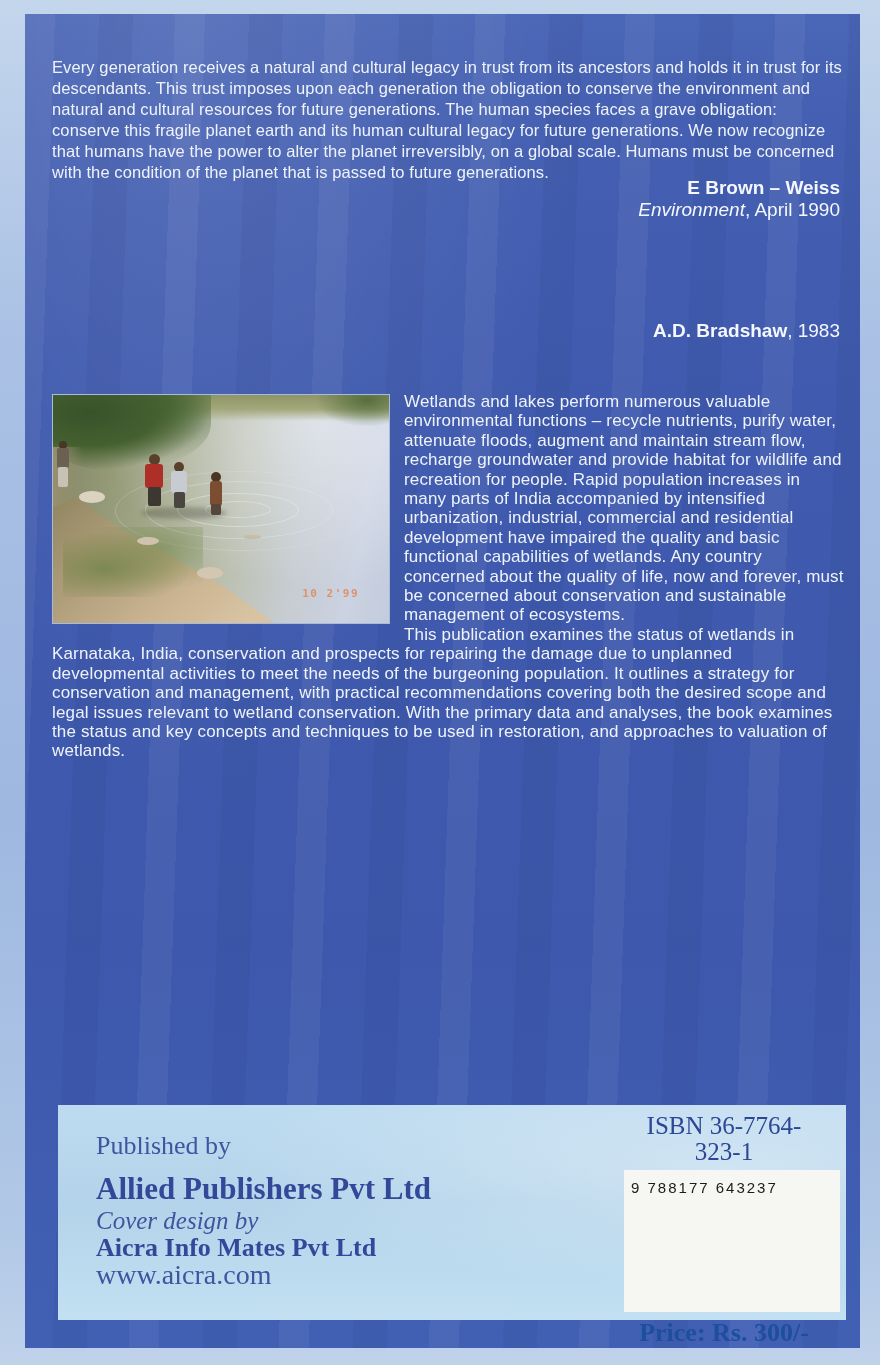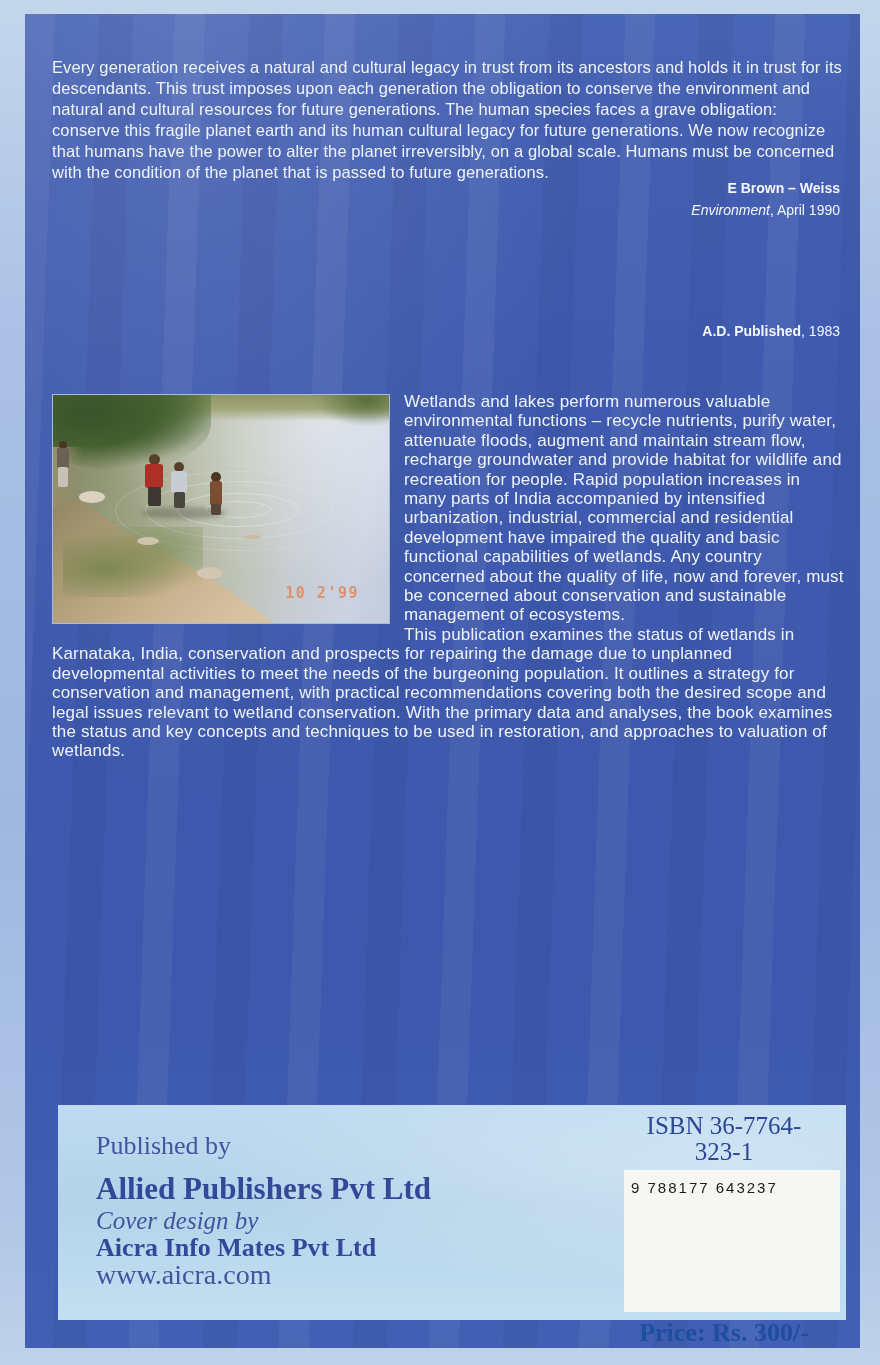--- a/index.html
+++ b/index.html
@@ -24,21 +24,21 @@
       rgba(16,26,80,0.06) 74px 108px, rgba(255,255,255,0) 108px 150px);
   }
   .cover > * { position:absolute; z-index:1; }
   
   .quote {
     left:27px; width:792px; color:#eef3fa;
     font-size:16.5px; line-height:21px; letter-spacing:0.1px;
   }
   .q1 { top:43px; }
   .q2 { top:247px; }
-  .attr { right:20px; text-align:right; color:#f4f7fc; font-size:14px; line-height:22px; }
+  .attr { right:20px; text-align:right; color:#f4f7fc; font-size:19px; line-height:22px; }
   .attr1 { top:163px; }
   .attr2 { top:306px; }
   .attr b { font-weight:bold; }
   .attr .ital { font-style:italic; }
   
   .synopsis {
     left:27px; top:378px; width:792px; color:#eef3fa;
     font-size:17px; line-height:19.4px; letter-spacing:0.15px;
   }
   .photo {
@@ -83,21 +83,21 @@
   .k2t { left:118px; top:76px; width:16px; height:22px; border-radius:3px; background:#c7ccd3; }
   .k2l { left:121px; top:97px; width:11px; height:16px; border-radius:2px; background:#4a453f; }
   .k3h { left:158px; top:77px; width:10px; height:10px; background:#4e3423; }
   .k3t { left:157px; top:86px; width:12px; height:25px; border-radius:3px; background:#7b4d31; }
   .k3l { left:158px; top:109px; width:10px; height:11px; border-radius:2px; background:#55463a; }
   .p4h { left:6px; top:46px; width:8px; height:8px; background:#4a3526; }
   .p4t { left:4px; top:53px; width:12px; height:20px; border-radius:2px; background:#6b6152; }
   .p4l { left:5px; top:72px; width:10px; height:20px; border-radius:2px; background:#c6c2b6; }
   .k-shadow { left:88px; top:112px; width:86px; height:12px; border-radius:50%;
     background:rgba(60,58,46,0.30); filter:blur(2px); }
-  .ph-date { right:30px; bottom:20px; color:#e0895a; font-size:15px; font-weight:bold;
+  .ph-date { right:30px; bottom:20px; color:#e0895a; font-size:11px; font-weight:bold;
     letter-spacing:1.5px; opacity:0.85; font-family:"DejaVu Sans Mono", monospace; }
   
   .panel {
     left:33px; top:1091px; width:788px; height:215px;
     background:
       radial-gradient(ellipse at 85% 30%, rgba(255,255,255,0.35), rgba(255,255,255,0) 55%),
       linear-gradient(180deg,#bedbf0 0%,#b3d3ea 45%,#c3e0f2 100%);
   }
   .panel * { position:absolute; }
   .pub { left:38px; top:0; width:520px; height:100%; }
@@ -127,21 +127,21 @@
 
   <div class="attr attr1">
     <div><b>E Brown – Weiss</b></div>
     <div>
       <span class="ital">Environment</span><span>, April 1990</span>
     </div>
   </div>
 
 
   <div class="attr attr2">
-    <b>A.D. Published</b><span>, 1983</span>
+    <b>A.D. Bradshaw</b><span>, 1983</span>
   </div>
 
   <div class="synopsis">
     <div class="photo">
       <div class="ph-topstrip"></div>
       <div class="ph-trees"></div>
       <div class="ph-bush"></div>
       <div class="ph-leftbank"></div>
       <div class="ripple r4"></div>
       <div class="ripple r3"></div>

